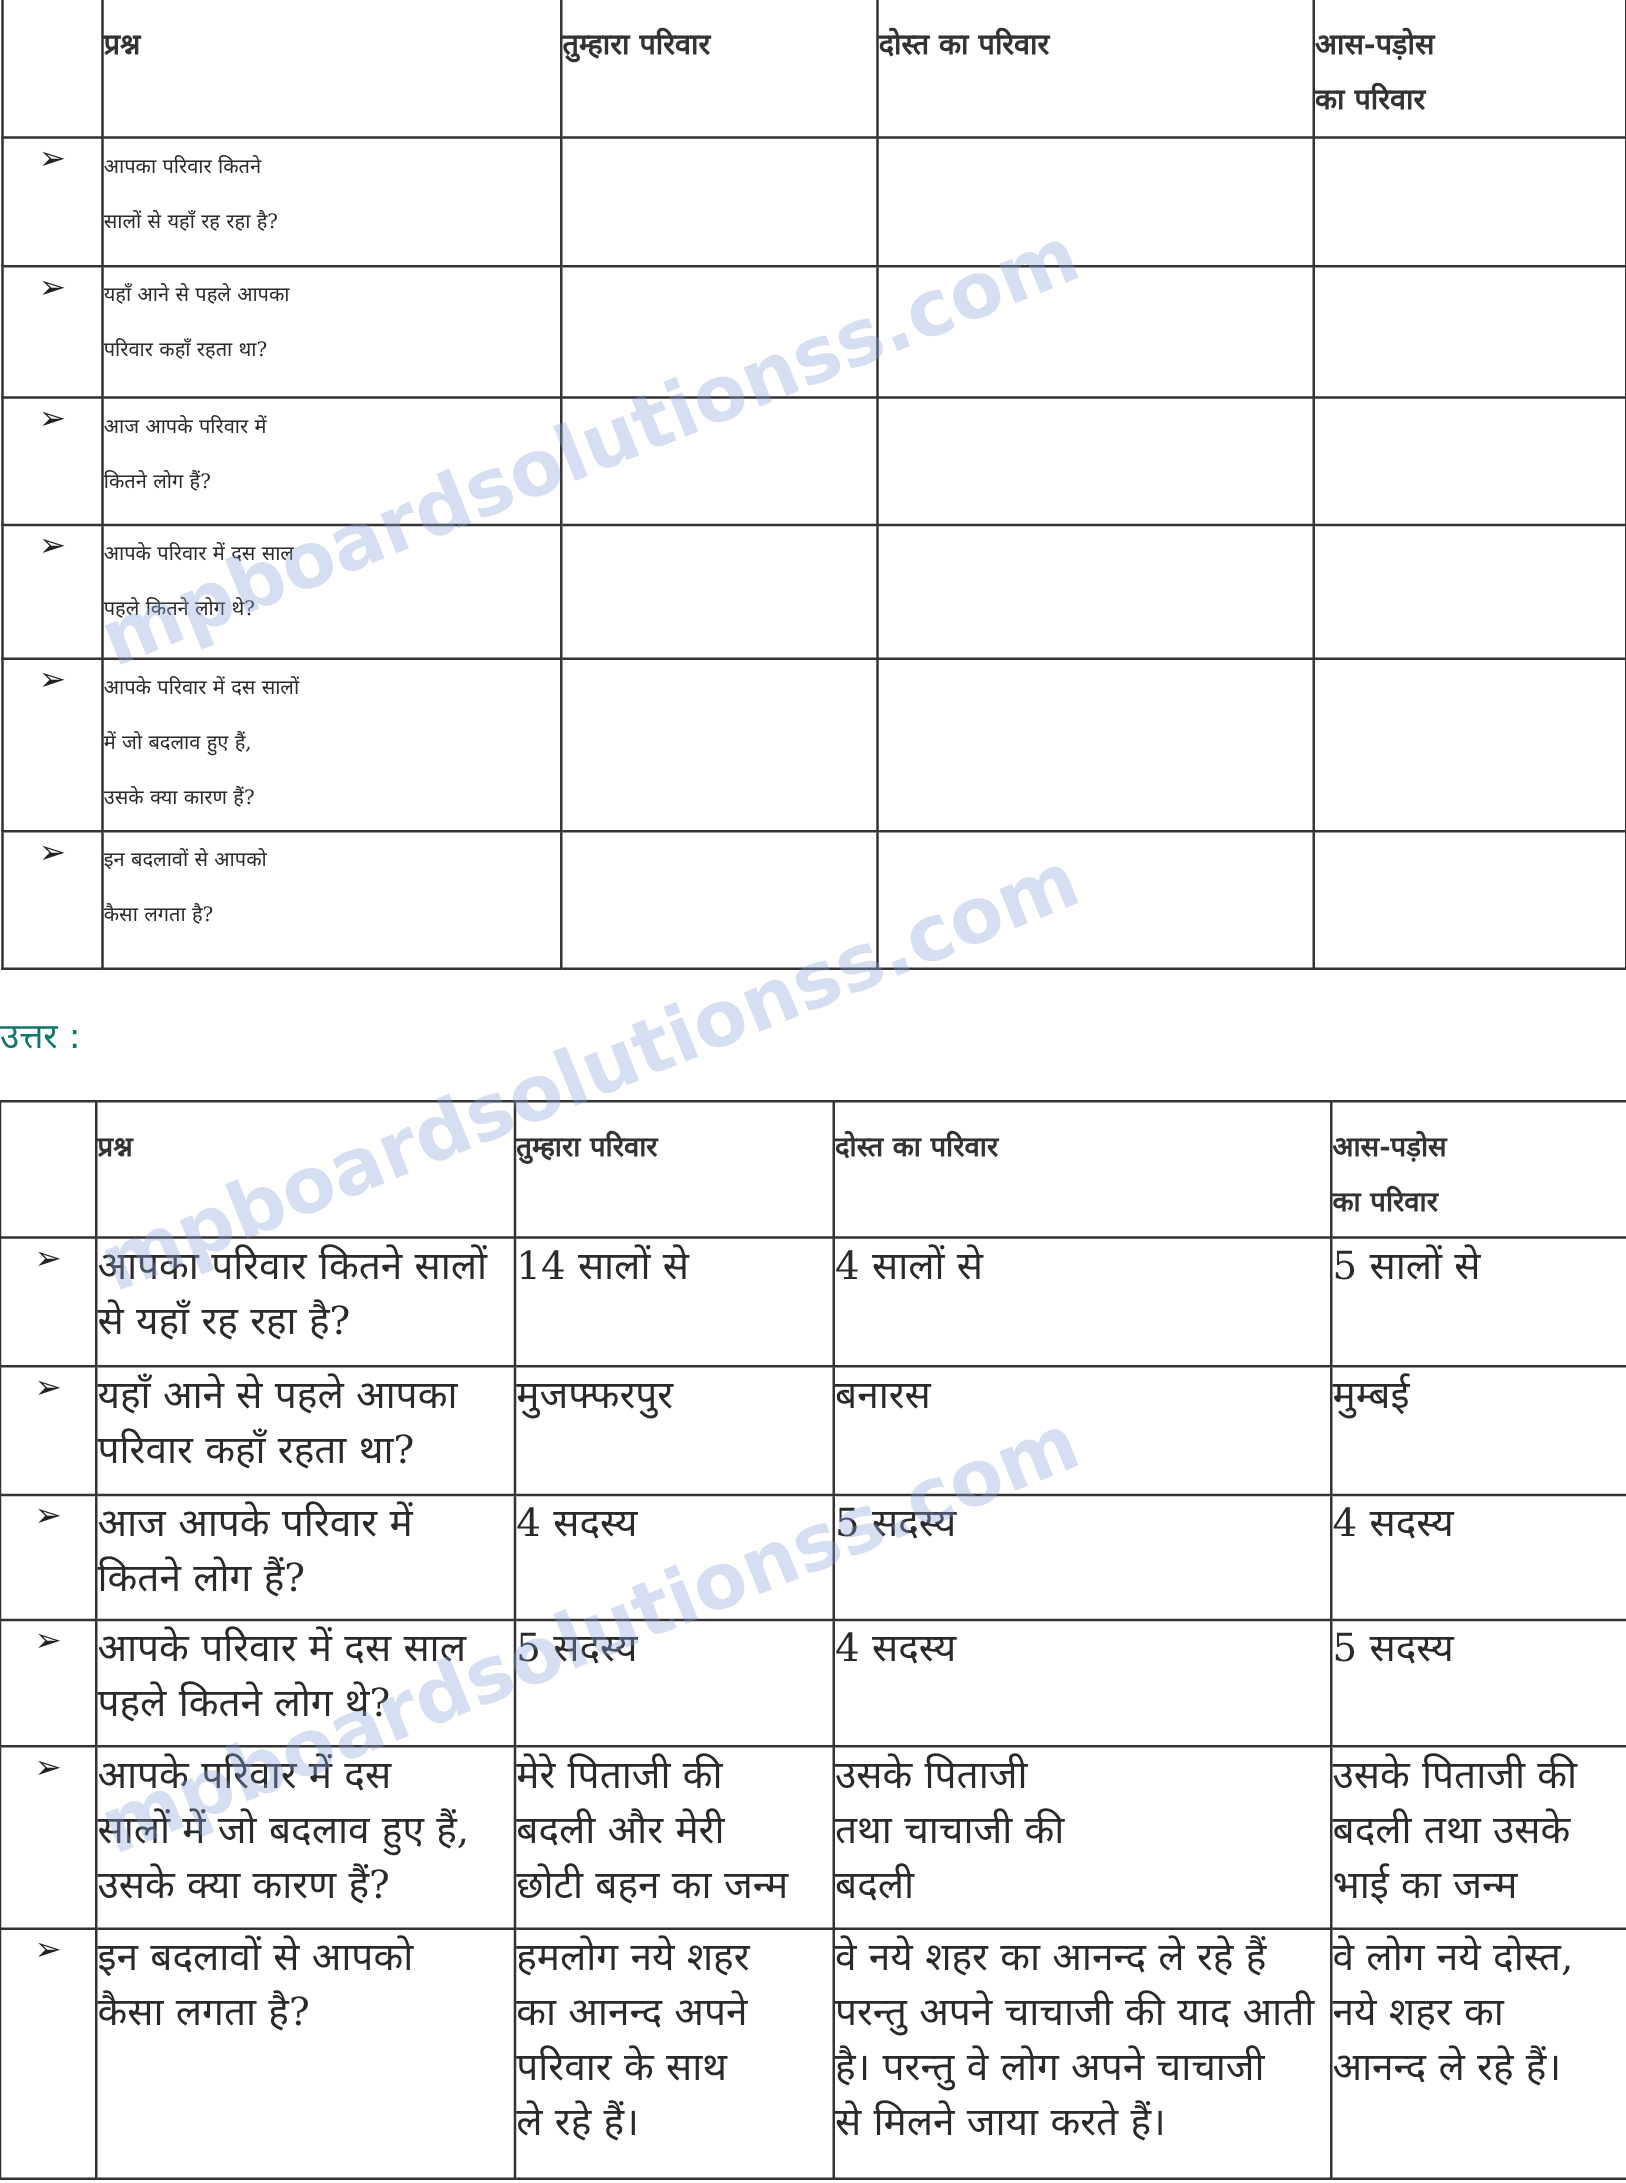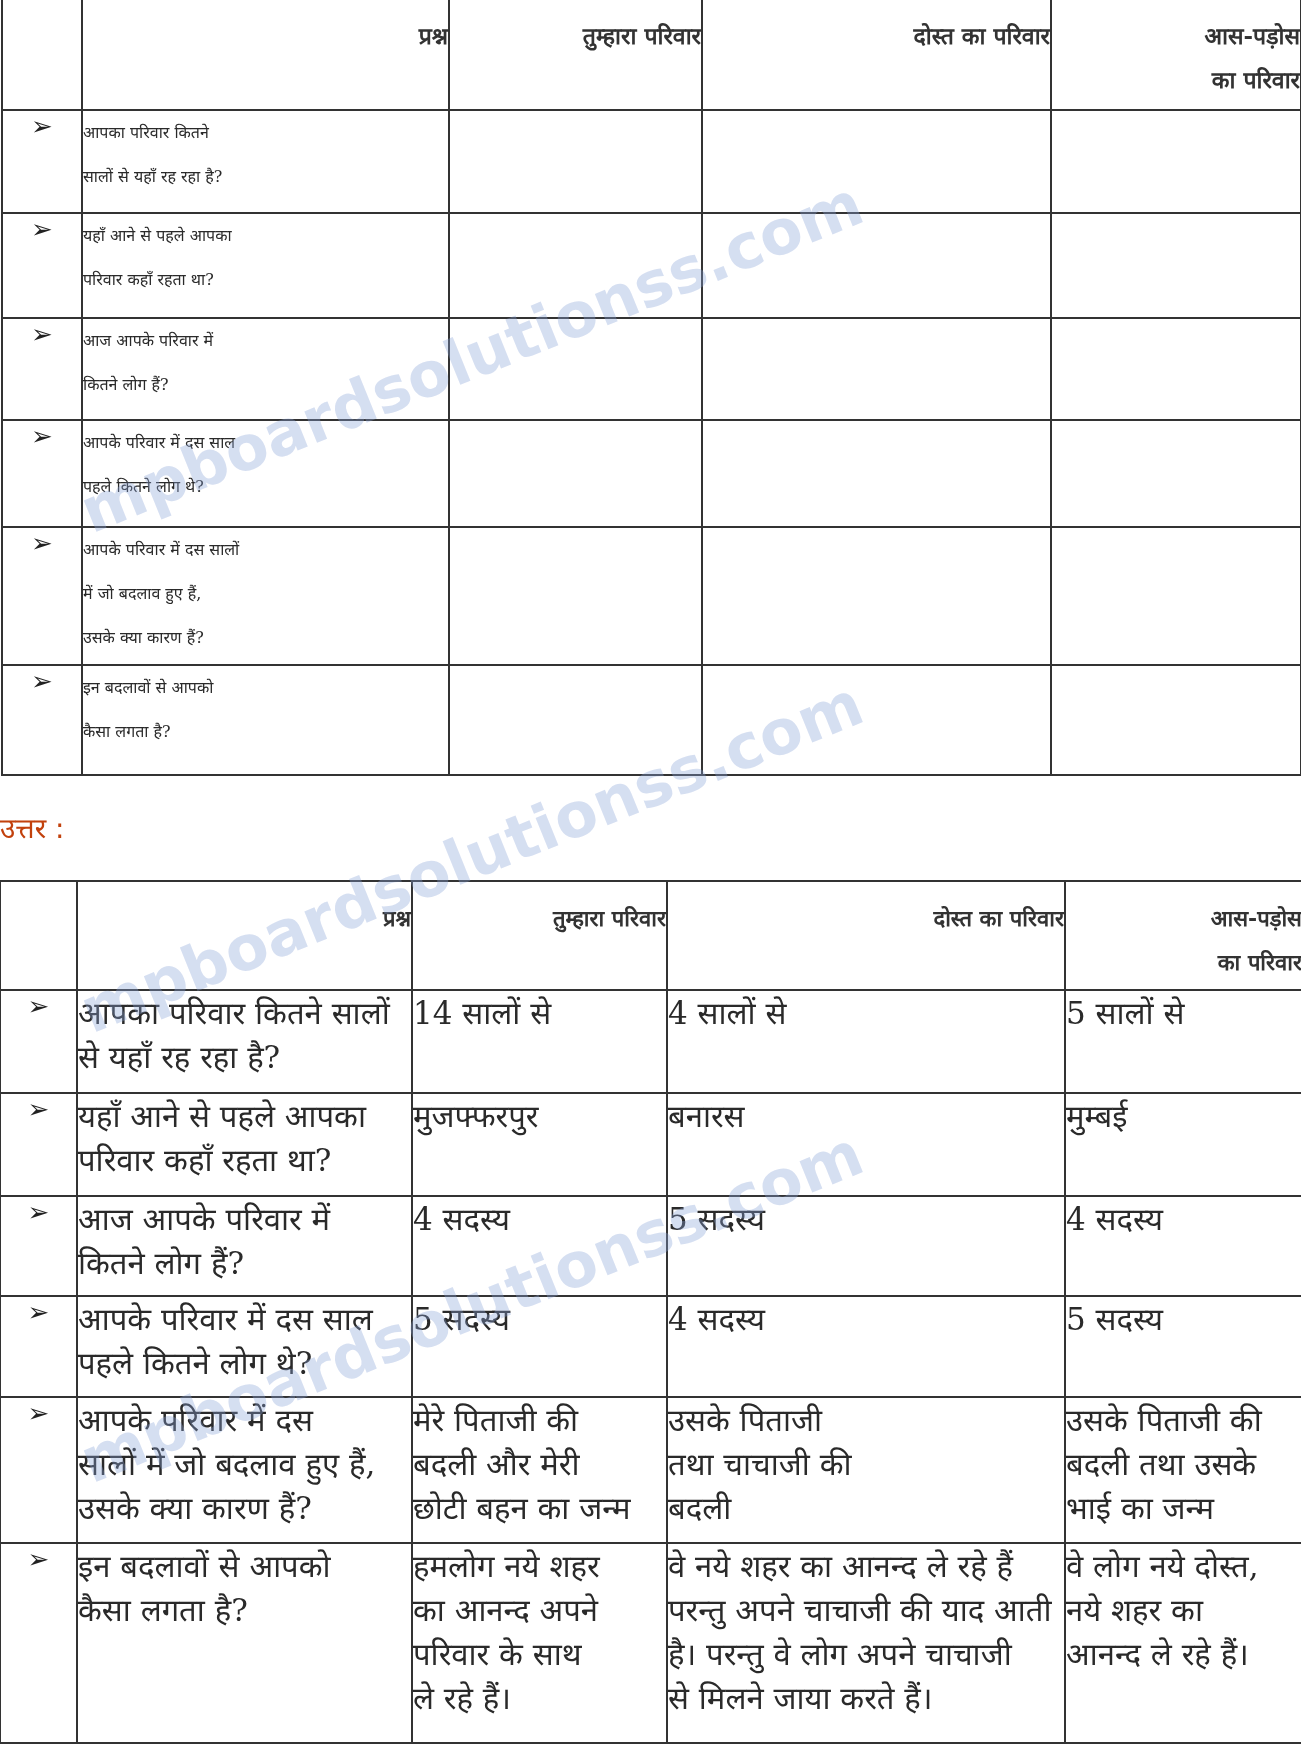--- a/index.html
+++ b/index.html
@@ -1,24 +1,24 @@
 <!DOCTYPE html>
 <html><head>
 <meta charset="utf-8">
 <style>
   html, body { margin:0; padding:0; background:#ffffff; }
   body { width:1301px; height:1746px; position:relative; overflow:hidden;
          font-family:"DejaVu Serif", serif; color:#2a2a2a; }
   .tbl { position:absolute; border-collapse:collapse; table-layout:fixed; }
   .tbl td, .tbl th { border:2px solid #333; vertical-align:top; padding:0; }
-  .tbl th { font-weight:bold; text-align:right; font-size:23px; line-height:44px; padding-top:14px; color:#333; }
+  .tbl th { font-weight:bold; text-align:left; font-size:23px; line-height:44px; padding-top:14px; color:#333; }
   .cell { font-size:16px; line-height:44px; padding:14px 14px 0 14px; white-space:pre-line; }
   .q { padding-left:24px; }
   .arrow { font-size:26px; text-align:center; padding-top:12px; color:#222; }
-  .ans-label { position:absolute; left:0; top:808px; font-family:"DejaVu Sans", sans-serif; font-size:28px; color:#c2410c; }
+  .ans-label { position:absolute; left:0; top:808px; font-family:"DejaVu Sans", sans-serif; font-size:28px; color:#0f766e; }
   .wm { position:absolute; font-family:"DejaVu Sans", sans-serif; font-weight:bold; font-size:62px;
         color:#8aa4d8; opacity:0.35; transform:rotate(-22deg); transform-origin:left top; white-space:nowrap; pointer-events:none; }
   .bot th { font-size:22px; }
   .bot .cell { font-size:31px; }
 </style>
 </head>
 <body>
 
 <table class="tbl" style="left:1px; top:-2px; width:1299px;">
   <colgroup>

